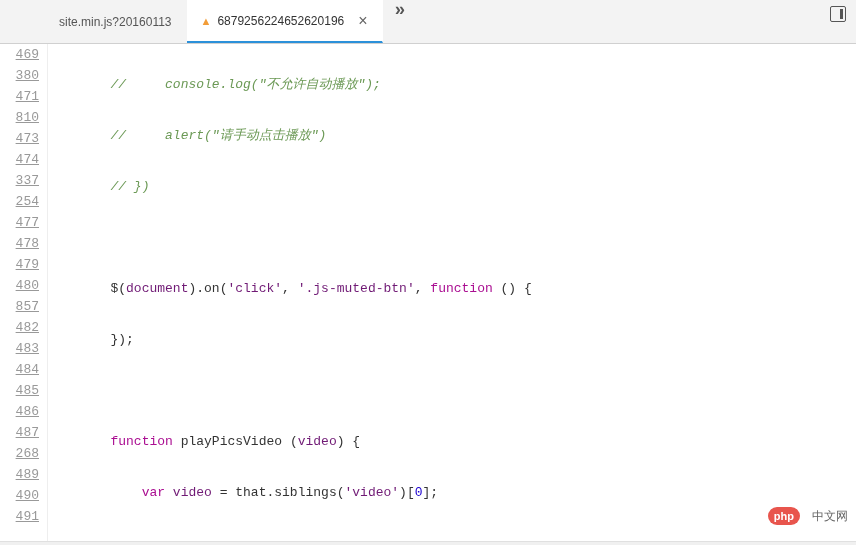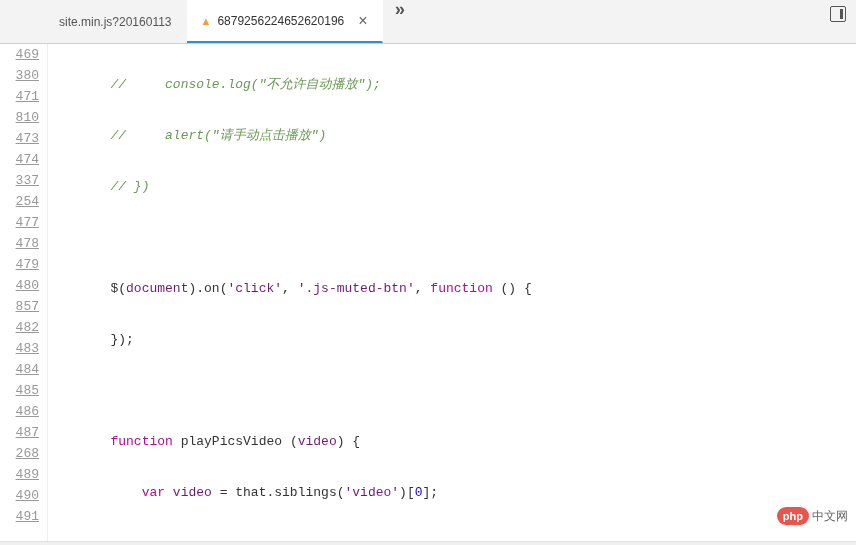--- a/index.html
+++ b/index.html
@@ -122,21 +122,21 @@
       background: #c8c8c8;
       border-radius: 2px;
       top: 3px;
     }
     .watermark {
       position: absolute;
       right: 8px;
       bottom: 20px;
       display: flex;
       align-items: center;
-      gap: 3px;
+      gap: 12px;
       font-family: -apple-system, 'Segoe UI', sans-serif;
       font-size: 12px;
       color: #666;
       z-index: 10;
     }
     .wm-badge {
       background: #e8554d;
       color: #fff;
       font-weight: bold;
       font-size: 11px;

